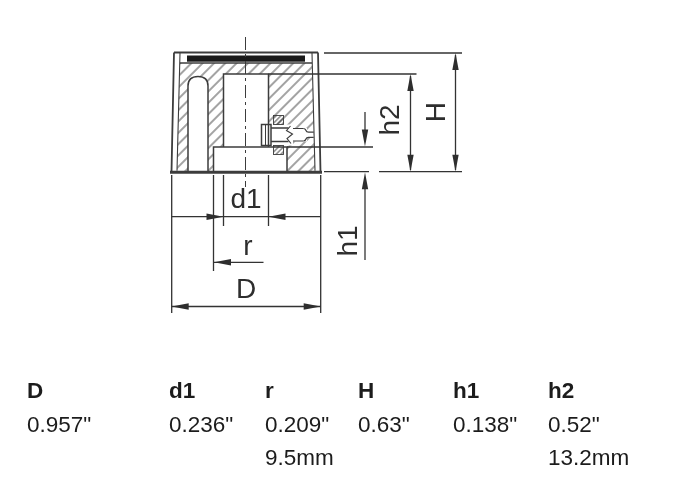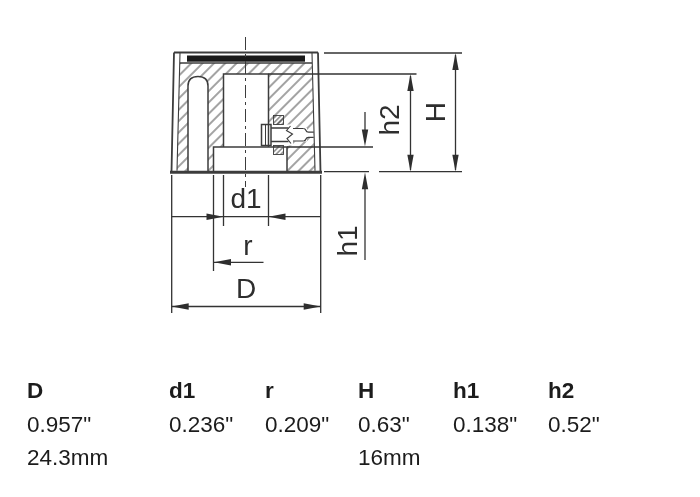--- a/index.html
+++ b/index.html
@@ -128,43 +128,43 @@
       <text class="dim-label" x="399" y="120" text-anchor="middle" transform="rotate(-90 399 120)">h2</text>
       <text class="dim-label" x="445" y="112" text-anchor="middle" transform="rotate(-90 445 112)">H</text>
     </g>
   </svg>
 
   <div id="spec-table">
 
     <div class="spec-col" style="left:27px">
       <div class="spec-head">D</div>
       <div>0.957"</div>
-      <div>24.3mm</div>
     </div>
 
     <div class="spec-col" style="left:169px">
       <div class="spec-head">d1</div>
       <div>0.236"</div>
     </div>
 
     <div class="spec-col" style="left:265px">
       <div class="spec-head">r</div>
       <div>0.209"</div>
+      <div>9.5mm</div>
     </div>
 
     <div class="spec-col" style="left:358px">
       <div class="spec-head">H</div>
       <div>0.63"</div>
-      <div>16mm</div>
     </div>
 
     <div class="spec-col" style="left:453px">
       <div class="spec-head">h1</div>
       <div>0.138"</div>
     </div>
 
     <div class="spec-col" style="left:548px">
       <div class="spec-head">h2</div>
       <div>0.52"</div>
+      <div>13.2mm</div>
     </div>
 
   </div>
 </div>
 
 </body></html>

